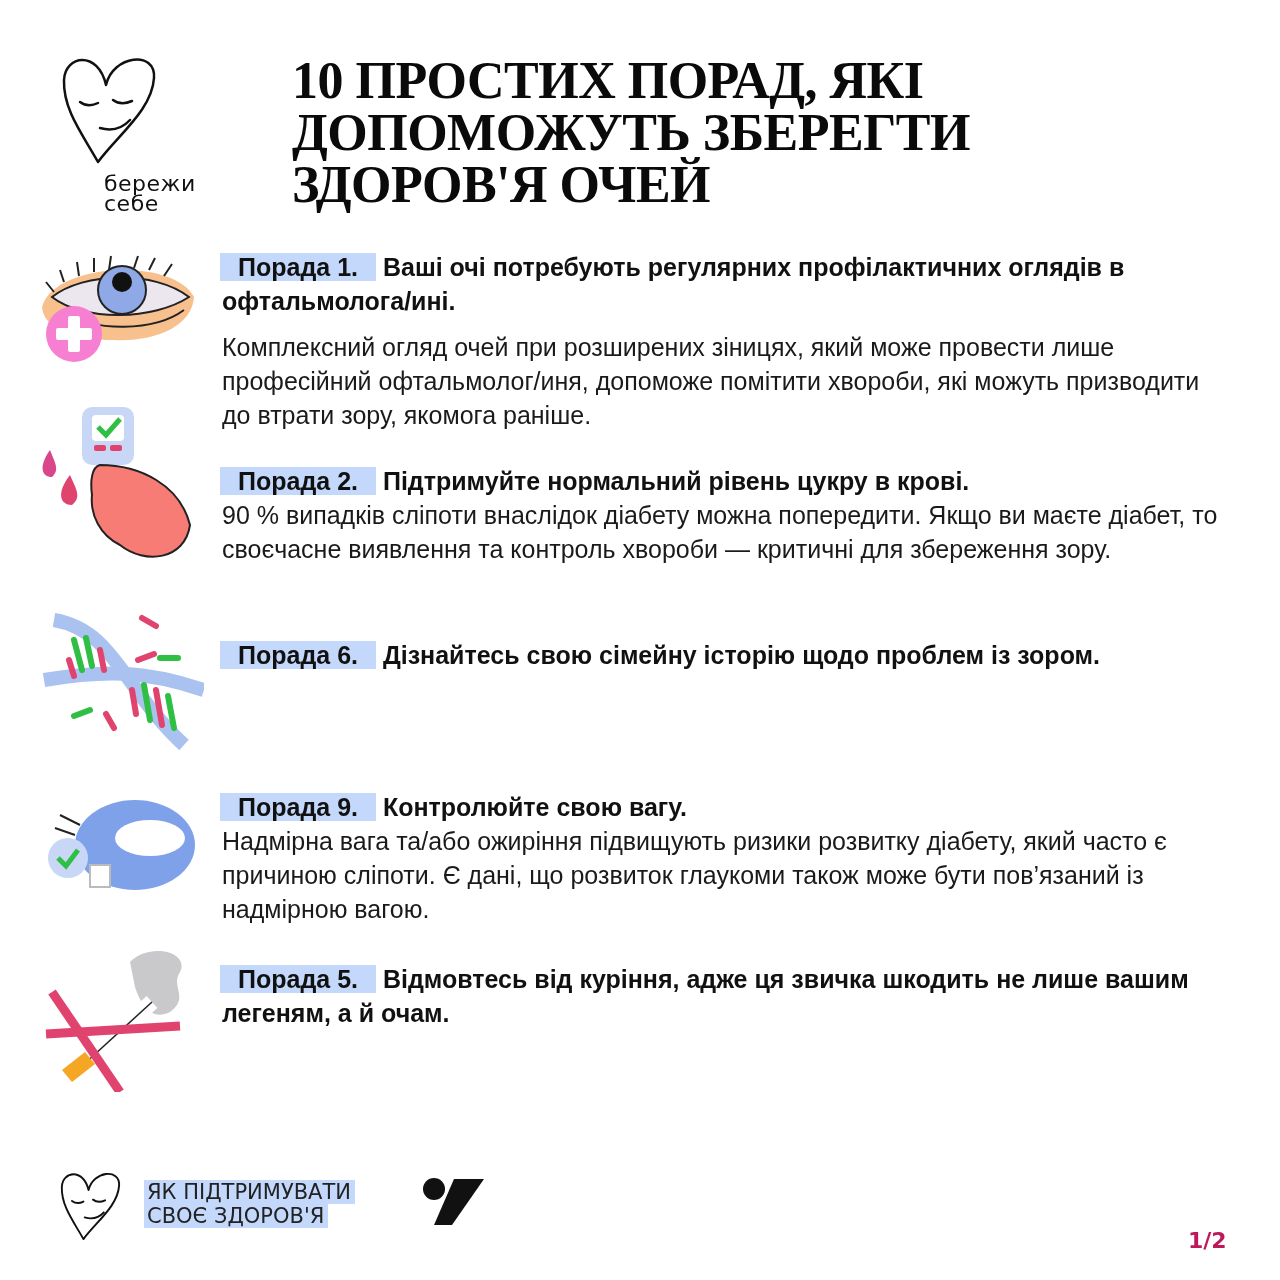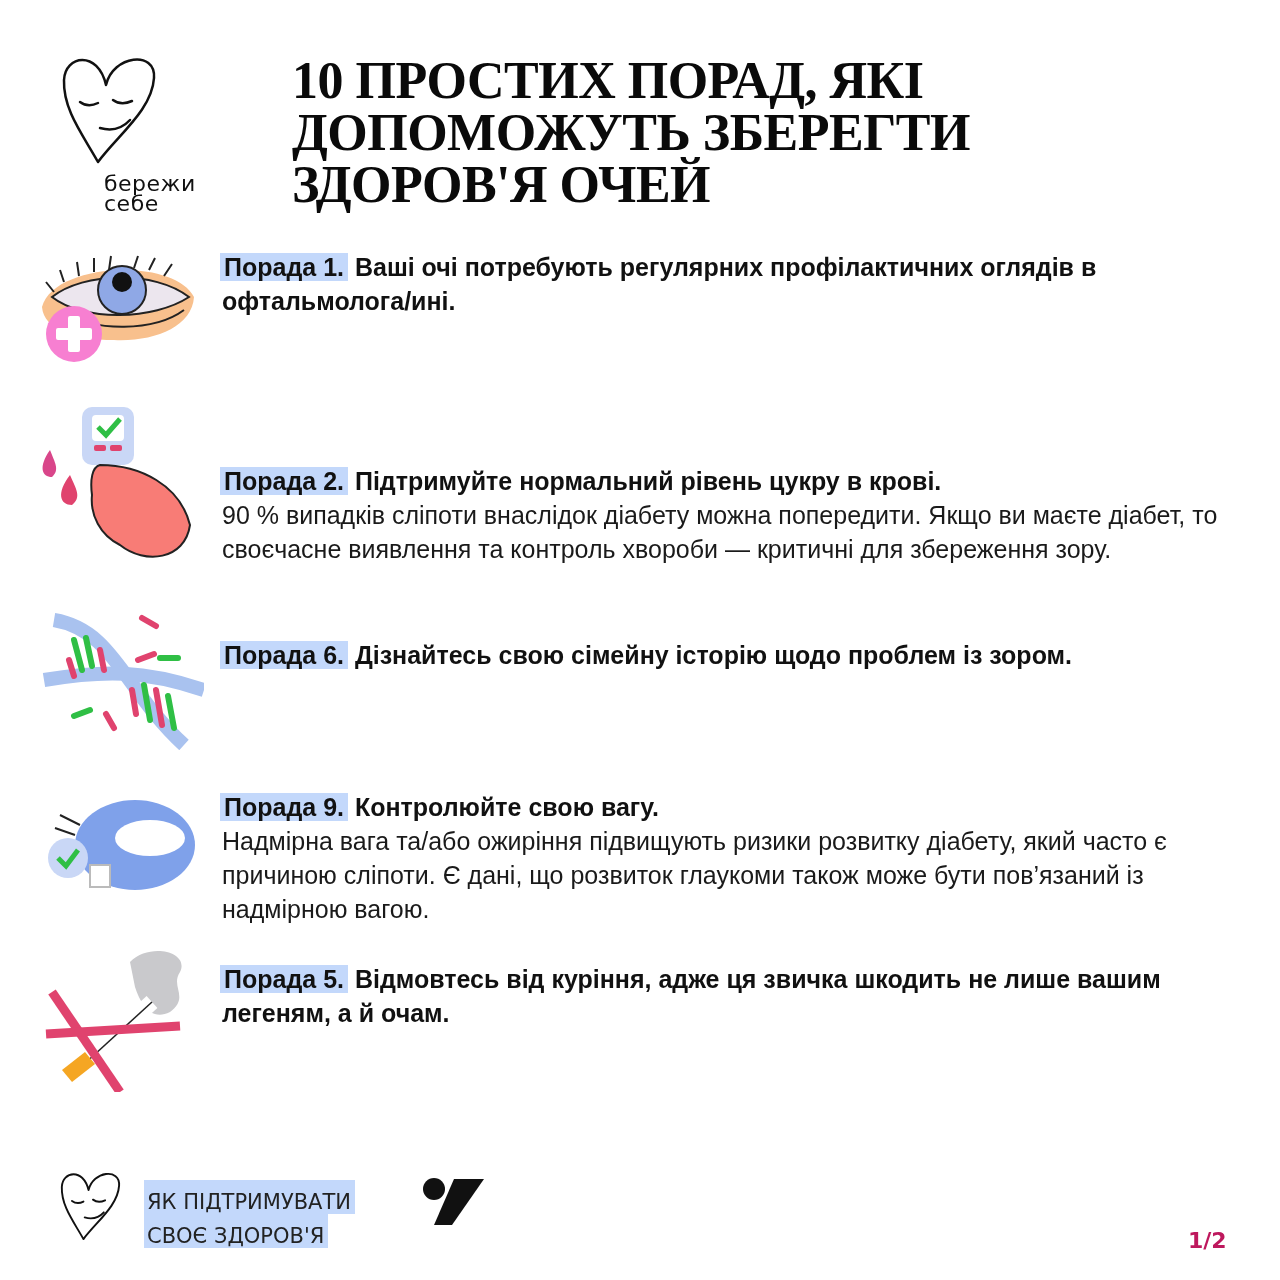--- a/index.html
+++ b/index.html
@@ -7,28 +7,28 @@
     body { position: relative; font-family: "Liberation Sans", sans-serif; color: #111111; }
 
     .logo { position: absolute; left: 58px; top: 50px; width: 150px; height: 170px; }
     .logo svg { position: absolute; left: 0; top: 0; }
     .logo-text { position: absolute; left: 38px; top: 124px; font-family: "DejaVu Sans", sans-serif; font-size: 22px; line-height: 20px; letter-spacing: 0.5px; color: #111; margin-left: 8px; }
 
     .title { position: absolute; left: 292px; top: 55px; width: 760px; font-family: Liberation Serif, serif; font-weight: bold; font-size: 52px; line-height: 52px; letter-spacing: -0.5px; text-transform: uppercase; color: #0a0a0a; }
 
     .tip { position: absolute; left: 222px; width: 1010px; }
     .tip-head { font-family: "Liberation Sans", sans-serif; font-weight: bold; font-size: 25px; line-height: 34px; color: #111; }
-    .tip-label { background: #c3d8fb; padding: 0 4px; margin-left: -2px; }
+    .tip-label { background: #c3d8fb; padding: 0 18px; margin-left: -2px; }
     .tip-body { font-family: "Liberation Sans", sans-serif; font-size: 25px; line-height: 34px; color: #1a1a1a; }
 
     .illus { position: absolute; }
 
     .footer-heart { position: absolute; left: 58px; top: 1165px; }
     .footer-tag { position: absolute; left: 144px; top: 1180px; font-family: "DejaVu Sans", sans-serif; font-size: 21px; line-height: 24px; color: #222; }
-    .footer-tag span { background: #c3d8fb; display: inline-block; padding: 10px 4px 0 3px; }
+    .footer-tag span { background: #c3d8fb; display: inline-block; padding: 0 4px 0 3px; }
     .footer-brand { position: absolute; left: 420px; top: 1175px; }
     .page-num { position: absolute; left: 1188px; top: 1228px; font-family: "DejaVu Sans", sans-serif; font-weight: bold; font-size: 22px; color: #be185d; }
   </style>
 </head>
 <body>
 
 <div class="logo">
   <svg width="110" height="120" viewBox="0 0 110 120">
     <path d="M40 112 C 25 85, 5 60, 6 30 C 7 5, 40 0, 48 35 C 55 5, 98 0, 96 28 C 94 60, 60 85, 40 112 Z" fill="none" stroke="#111" stroke-width="2.5" stroke-linejoin="round"></path>
     <path d="M22 52 Q 30 58 40 53" fill="none" stroke="#111" stroke-width="2.5" stroke-linecap="round"></path>
@@ -101,20 +101,21 @@
   <path d="M30 135 L 112 60" stroke="#222" stroke-width="1.5" fill="none"></path>
   <path d="M22 128 L 45 110 L 55 122 L 32 140 Z" fill="#f5a623"></path>
   <path d="M12 50 L 80 150" stroke="#e0436e" stroke-width="9"></path>
   <path d="M6 92 L 140 84" stroke="#e0436e" stroke-width="9"></path>
 </svg>
 
 <div class="tip" style="top:250px">
   <div class="tip-head">
     <span class="tip-label">Порада 1.</span><span> Ваші очі потребують регулярних профілактичних оглядів в офтальмолога/ині.</span>
   </div>
+  <div class="tip-body" style="margin-top:12px">Комплексний огляд очей при розширених зіницях, який може провести лише професійний офтальмолог/иня, допоможе помітити хвороби, які можуть призводити до втрати зору, якомога раніше.</div>
 </div>
 
 <div class="tip" style="top:464px">
   <div class="tip-head">
     <span class="tip-label">Порада 2.</span><span> Підтримуйте нормальний рівень цукру в крові.</span>
   </div>
   <div class="tip-body">90 % випадків сліпоти внаслідок діабету можна попередити. Якщо ви маєте діабет, то своєчасне виявлення та контроль хвороби — критичні для збереження зору.</div>
 </div>
 
 <div class="tip" style="top:638px">

